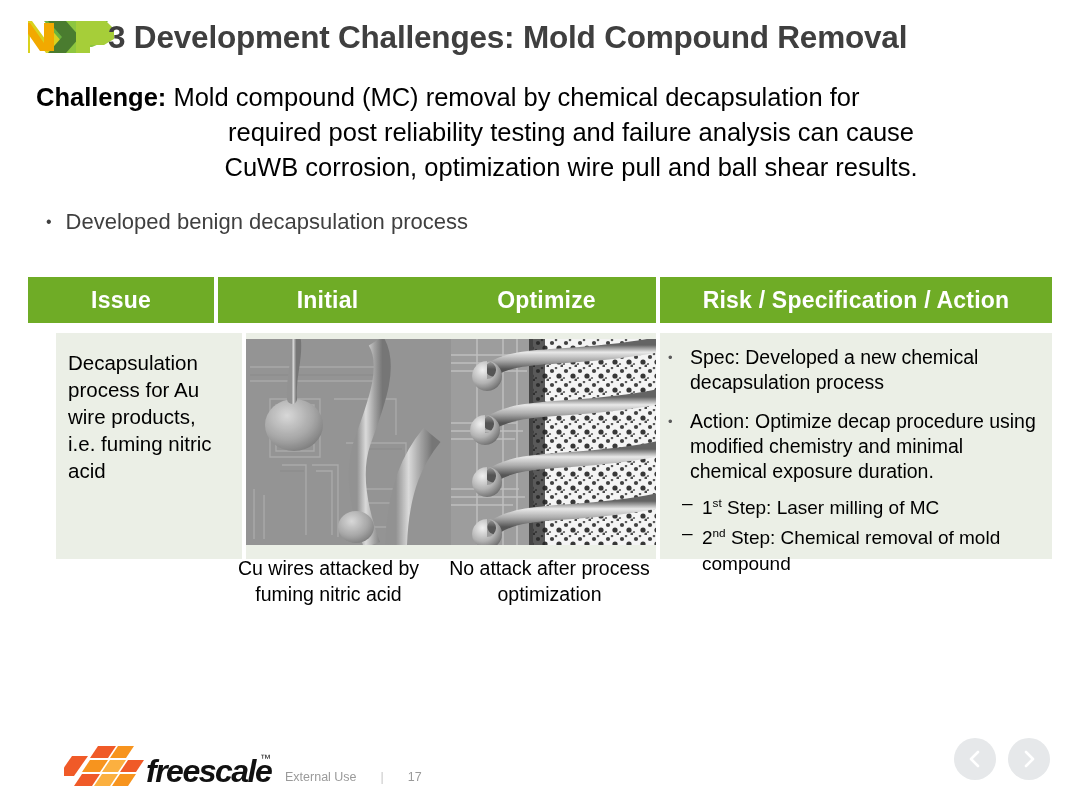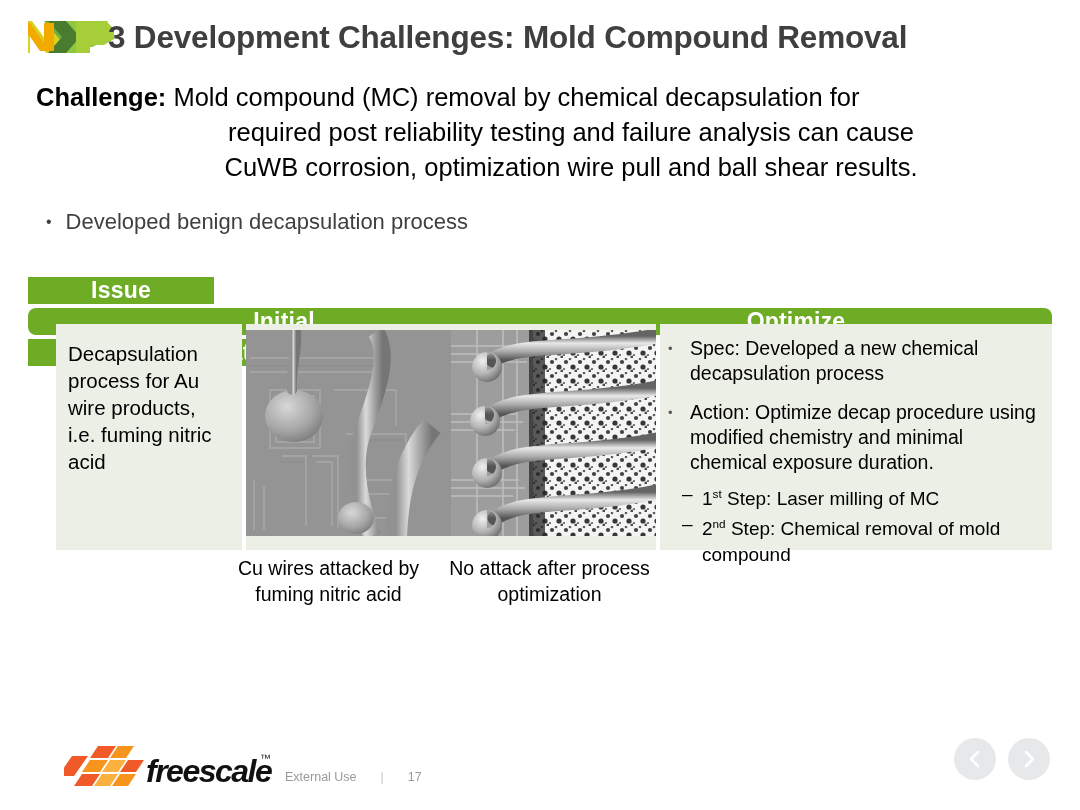--- a/index.html
+++ b/index.html
@@ -80,47 +80,46 @@
   
   #comparison-table {
     position: absolute;
     left: 28px; top: 277px;
     width: 1024px; height: 272px;
   }
   .tbl-head {
     display: flex;
     height: 46px;
     gap: 4px;
-    flex-direction: column;
   }
   .hd {
     background: #6FAC26;
     color: #ffffff;
     font-size: 23px;
     font-weight: bold;
     display: flex;
     align-items: center;
     justify-content: center;
     letter-spacing: 0.2px;
   }
   .hd-issue { width: 186px; }
-  .hd-mid   { flex: 1; display: flex; gap: 0; border-radius: 8px; }
+  .hd-mid   { flex: 1; display: flex; gap: 0; }
   .hd-mid-inner {
     flex: 1;
     display: flex;
     align-items: center;
     justify-content: center;
   }
   .hd-risk  { width: 392px; }
 
   .tbl-body {
     display: flex;
     height: 226px;
     gap: 4px;
-    margin-top: 1px;
+    margin-top: 10px;
     padding-left: 28px;
   }
   .cell {
     background: #EBEFE6;
   }
   .cell-issue {
     width: 186px;
     padding: 16px 14px 0 12px;
     box-sizing: border-box;
     font-size: 20.5px;

